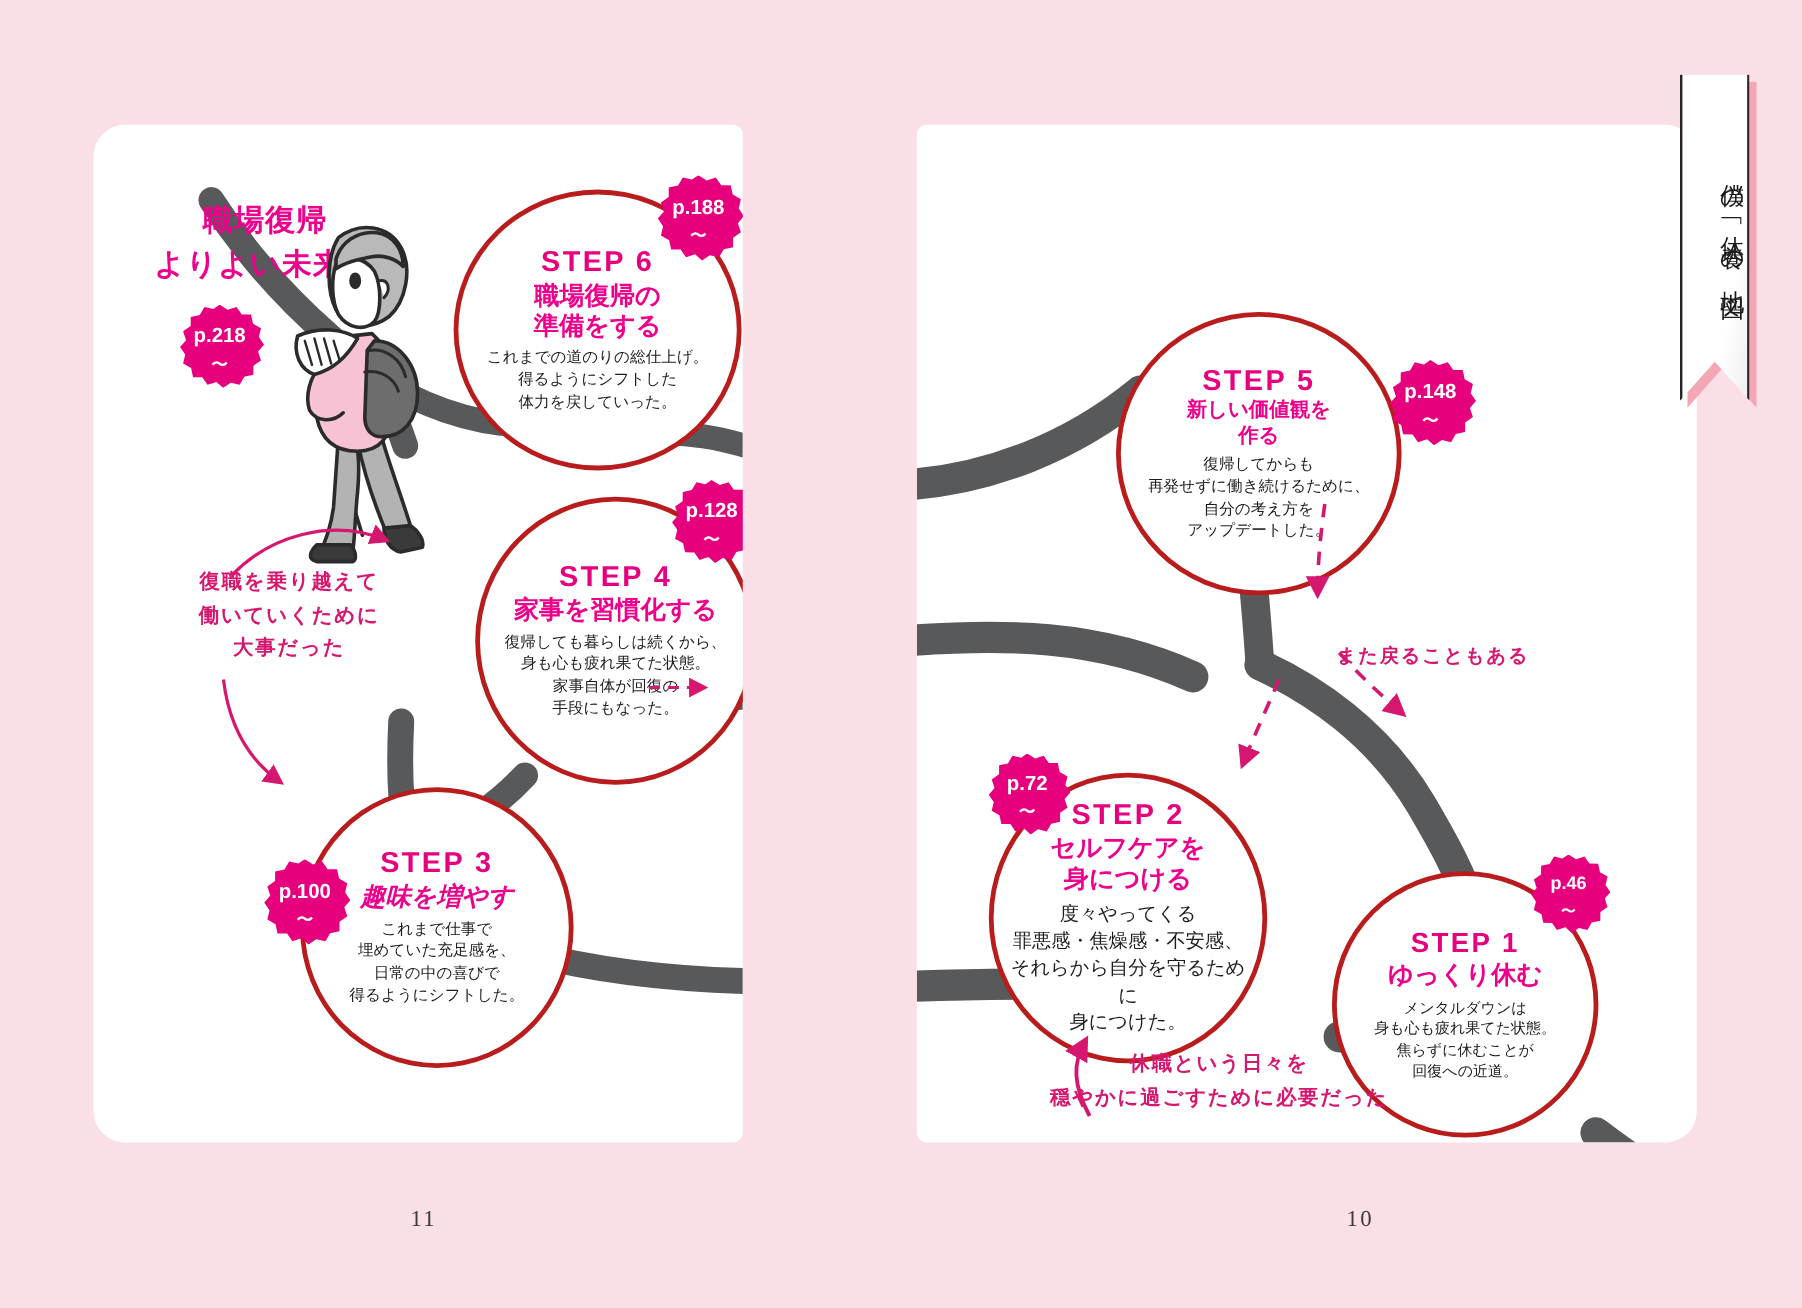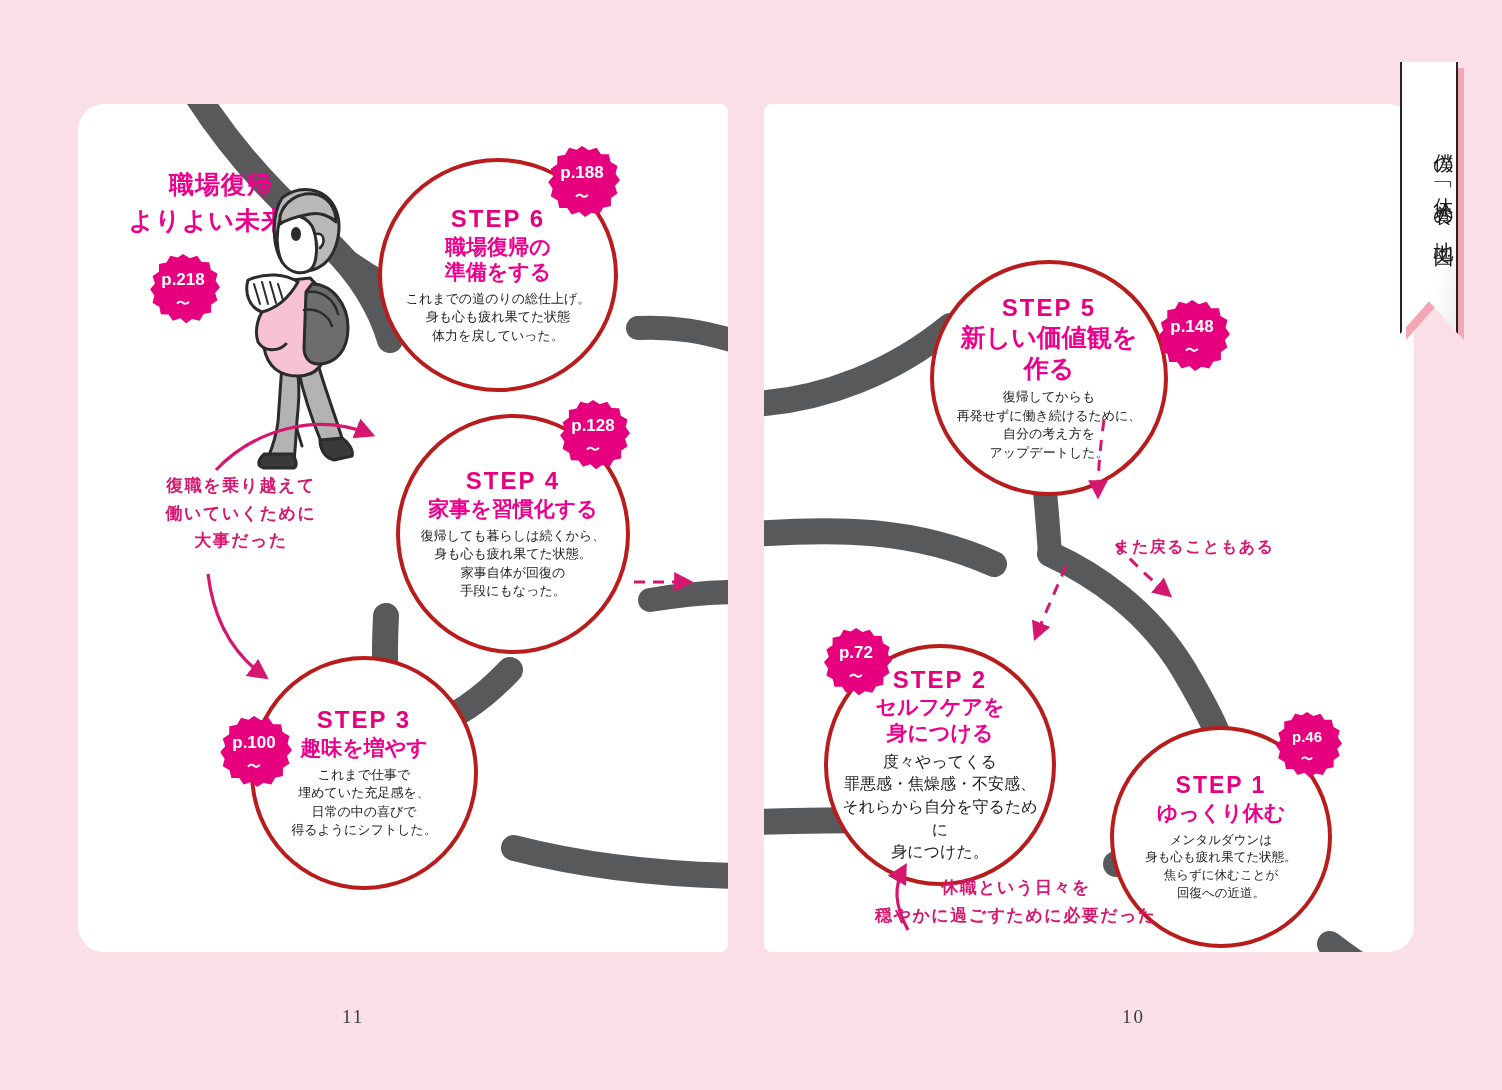--- a/index.html
+++ b/index.html
@@ -12,21 +12,21 @@
   }
   #spread{position:absolute;inset:0;}
 
   
   .page{
     position:absolute;
     top:104px;height:848px;
     background:#ffffff;
     overflow:hidden;
   }
-  .page.left{left:78px;width:650px;border-radius:26px 8px 8px 26px;}
+  .page.left{left:78px;width:541px;border-radius:26px 8px 8px 26px;}
   .page.right{left:764px;width:650px;border-radius:8px 26px 26px 8px;}
 
   .page-num{
     position:absolute;top:1006px;
     font-size:19px;color:#3b3b3b;letter-spacing:2px;
     font-family:"Liberation Serif","DejaVu Serif",serif;
   }
   .page-num.left{left:342px;}
   .page-num.right{left:1122px;}
 
@@ -211,21 +211,21 @@
     </svg>
 
     <div class="bubble" style="left:300px;top:54px;width:240px;height:234px;padding:6px 14px;">
       <div class="b-step" style="font-size:24px;">STEP 6</div>
       <div class="b-title" style="font-size:21px;">
         <span>職場復帰の</span><br>
         <span>準備をする</span>
       </div>
       <div class="b-body" style="font-size:13px;">
         <span>これまでの道のりの総仕上げ。</span><br>
-        <span>身も心も疲れ果てた状態</span><br>
+        <span>得るようにシフトした</span><br>
         <span>体力を戻していった。</span>
       </div>
     </div>
     <div class="badge" style="left:466px;top:42px;width:76px;height:76px;font-size:17px;">
       <span class="b-pg">p.188</span>
       <span class="b-tilde">〜</span>
     </div>
 
     <div class="bubble" style="left:318px;top:310px;width:234px;height:240px;padding:6px 12px;">
       <div class="b-step" style="font-size:24px;">STEP 4</div>
@@ -239,21 +239,21 @@
         <span>手段にもなった。</span>
       </div>
     </div>
     <div class="badge" style="left:478px;top:296px;width:74px;height:74px;font-size:17px;">
       <span class="b-pg">p.128</span>
       <span class="b-tilde">〜</span>
     </div>
 
     <div class="bubble" style="left:172px;top:552px;width:228px;height:234px;padding:6px 12px;">
       <div class="b-step" style="font-size:24px;">STEP 3</div>
-      <div class="b-title" style="font-size:21px;">
+      <div class="b-title" style="font-size:21px;font-style:italic;">
         <span>趣味を増やす</span>
       </div>
       <div class="b-body" style="font-size:13px;">
         <span>これまで仕事で</span><br>
         <span>埋めていた充足感を、</span><br>
         <span>日常の中の喜びで</span><br>
         <span>得るようにシフトした。</span>
       </div>
     </div>
     <div class="badge" style="left:138px;top:612px;width:76px;height:76px;font-size:17px;">
@@ -303,21 +303,21 @@
         <path d="M352,760 C382,760 408,758 430,754" stroke-width="26"></path>
 
         <path d="M566,840 C600,866 632,886 660,900" stroke-width="26"></path>
 
         <path d="M380,180 C420,176 462,176 500,184" stroke-width="22" opacity="0"></path>
       </g>
     </svg>
 
     <div class="bubble" style="left:166px;top:156px;width:238px;height:236px;padding:6px 12px;">
       <div class="b-step" style="font-size:24px;">STEP 5</div>
-      <div class="b-title" style="font-size:25px;">
+      <div class="b-title" style="font-size:17px;">
         <span>新しい価値観を</span><br>
         <span>作る</span>
       </div>
       <div class="b-body" style="font-size:13px;">
         <span>復帰してからも</span><br>
         <span>再発せずに働き続けるために、</span><br>
         <span>自分の考え方を</span><br>
         <span>アップデートした。</span>
       </div>
     </div>

